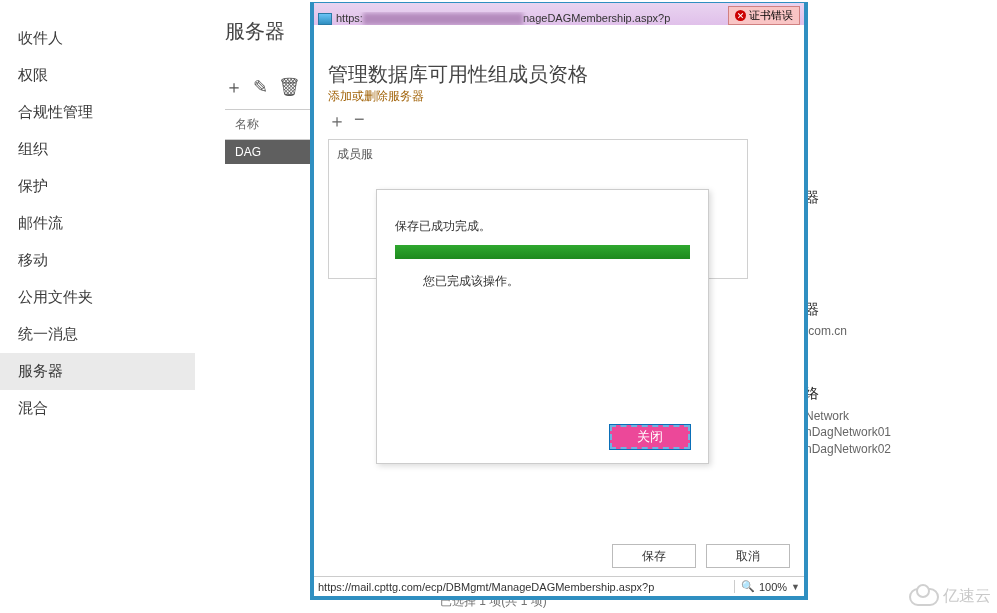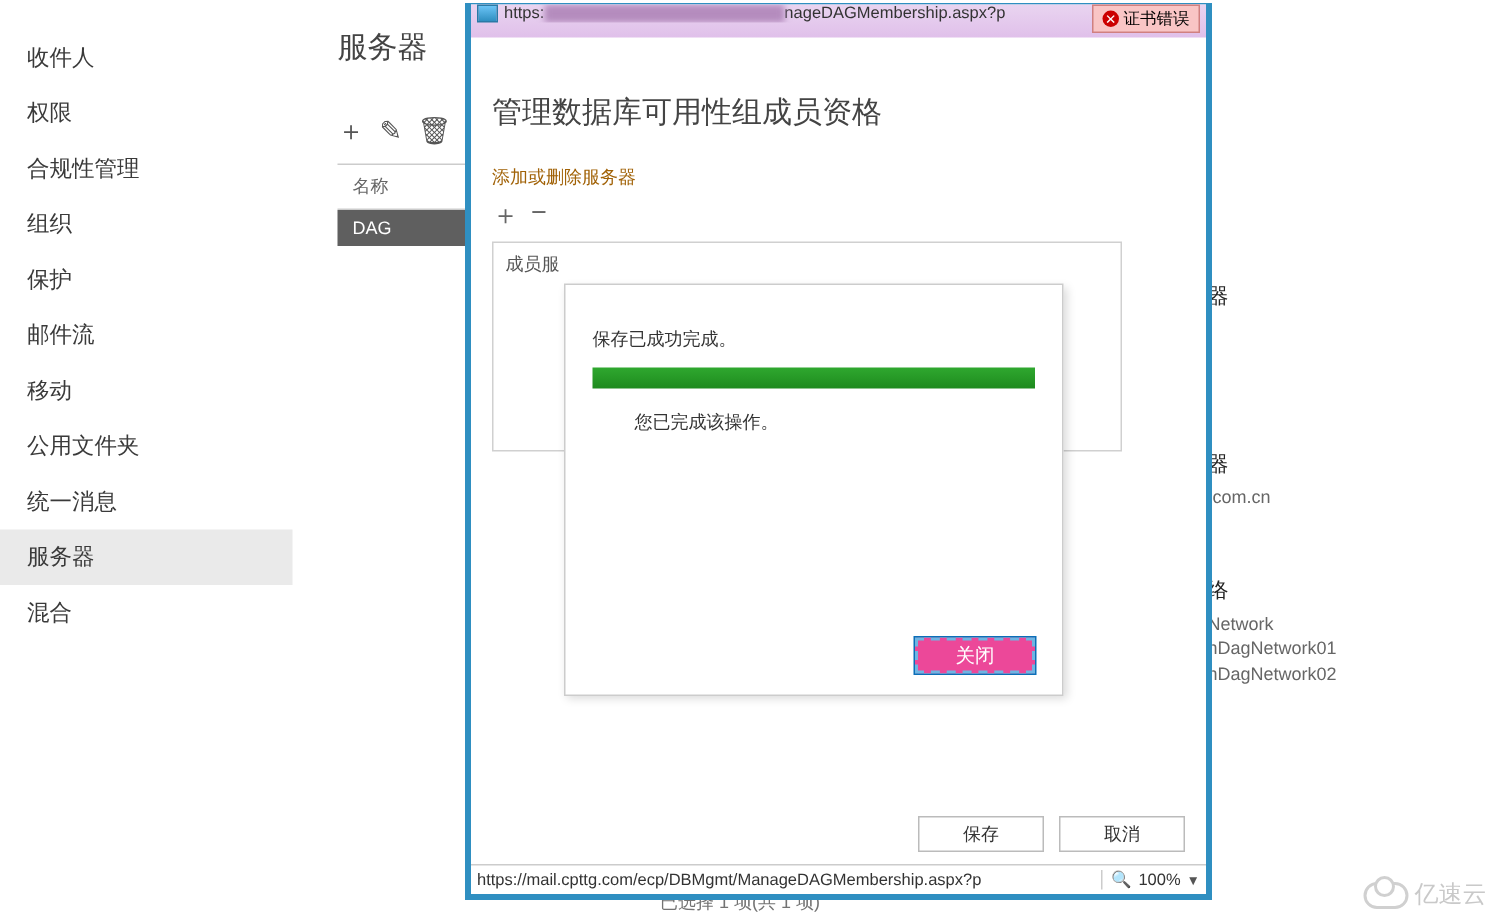--- a/index.html
+++ b/index.html
@@ -92,21 +92,21 @@
       background: #fff;
       border: 4px solid #2f8fc1;
       border-top-width: 1px;
       display: flex;
       flex-direction: column;
     }
     .dlg-title {
       background: linear-gradient(#e9d4f0,#e0c0ea);
       height: 22px;
       display: flex;
-      align-items: flex-start;
+      align-items: flex-end;
       font-size: 11px;
       color: #333;
       padding: 0 4px;
       gap: 4px;
       position: relative;
     }
     .dlg-title .url { flex: 1; white-space: nowrap; overflow: hidden; }
     .dlg-title .blur {
       display:inline-block;
       width:160px;height:12px;
@@ -121,21 +121,21 @@
       padding:1px 6px; font-size:11px;
       border:1px solid #d08080;
     }
     .cert-err .x {
       display:inline-flex;
       width:11px;height:11px;
       background:#c00;border-radius:50%;
       color:#fff;font-size:9px;align-items:center;justify-content:center;
     }
     .dlg-body { padding: 36px 14px 0 14px; flex:1; position:relative; }
-    .dlg-body h2 { font-size: 20px; font-weight: 400; color:#444; margin-bottom:22px; }
+    .dlg-body h2 { font-size: 20px; font-weight: 400; color:#444; }
     .dlg-body .subtitle { font-size:12px; color:#a16207; margin-bottom:4px; }
     .addrem { display:flex; gap:8px; font-size:18px; color:#666; margin-bottom:6px; }
     .memberbox {
       border:1px solid #d0d0d0; width: 420px; height: 140px;
       padding:6px 8px; font-size:12px; color:#555;
     }
     
     .progress-dlg {
       position:absolute;
       left: 62px; top: 164px;

